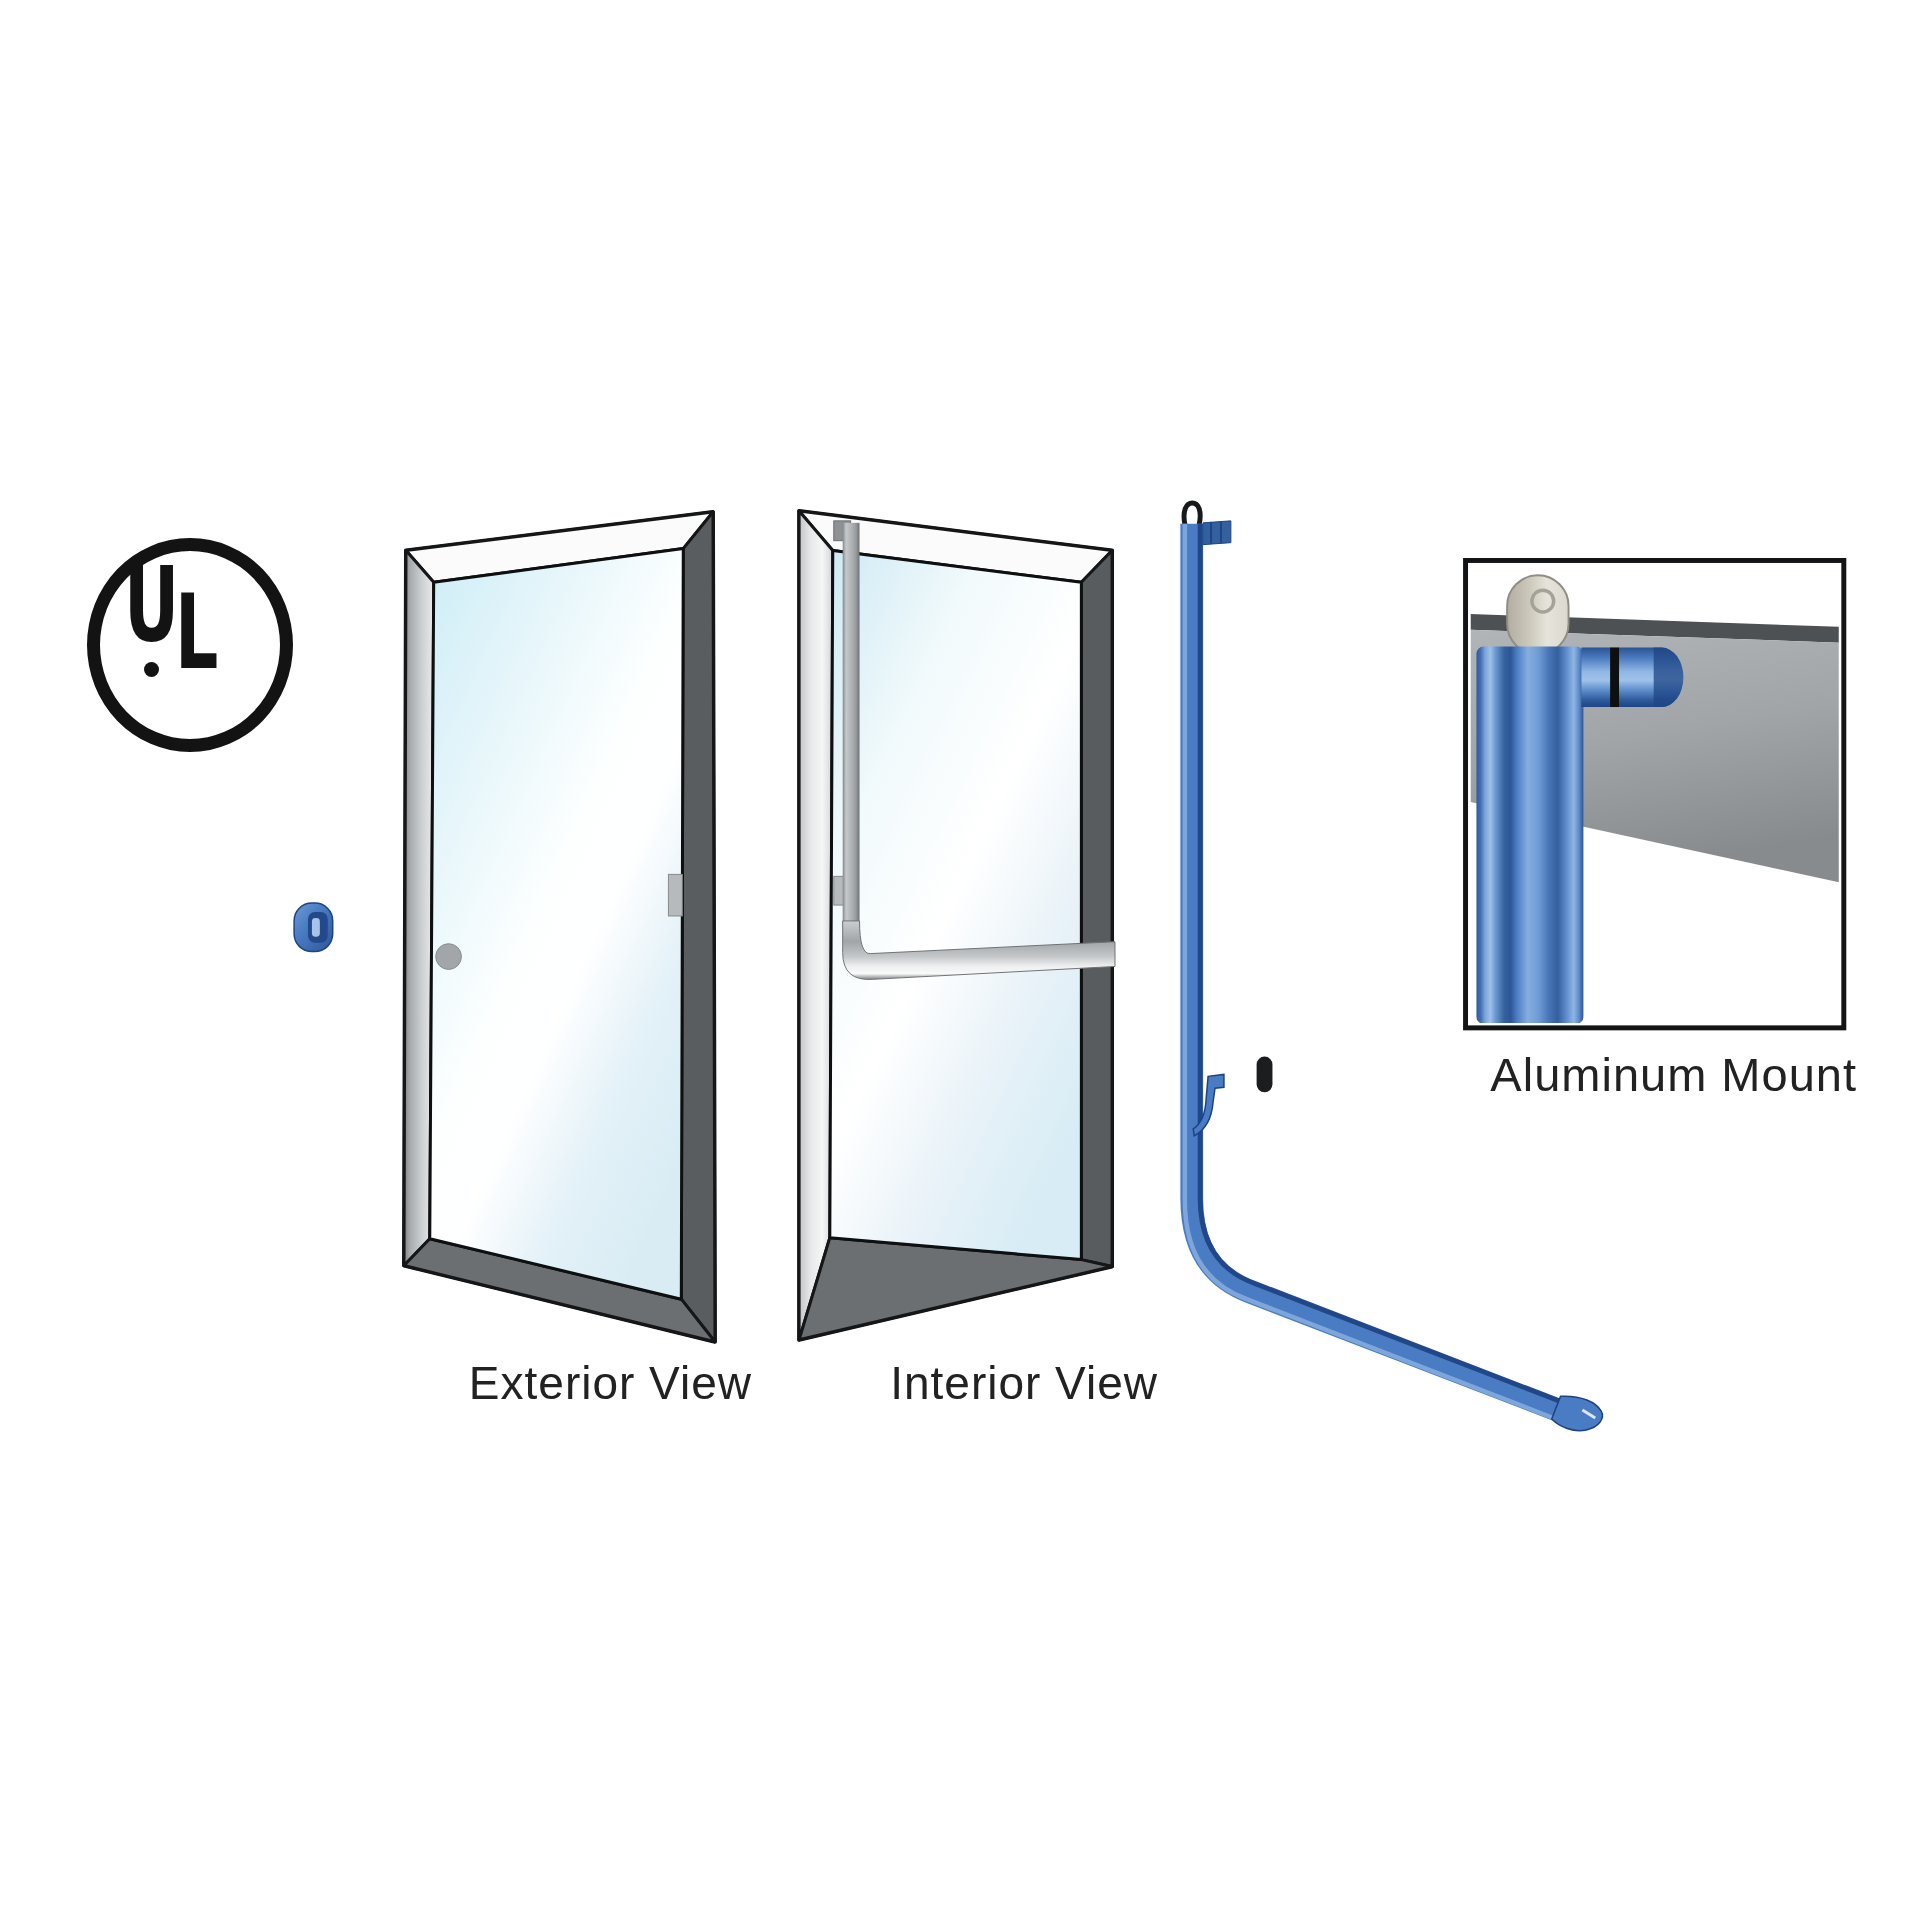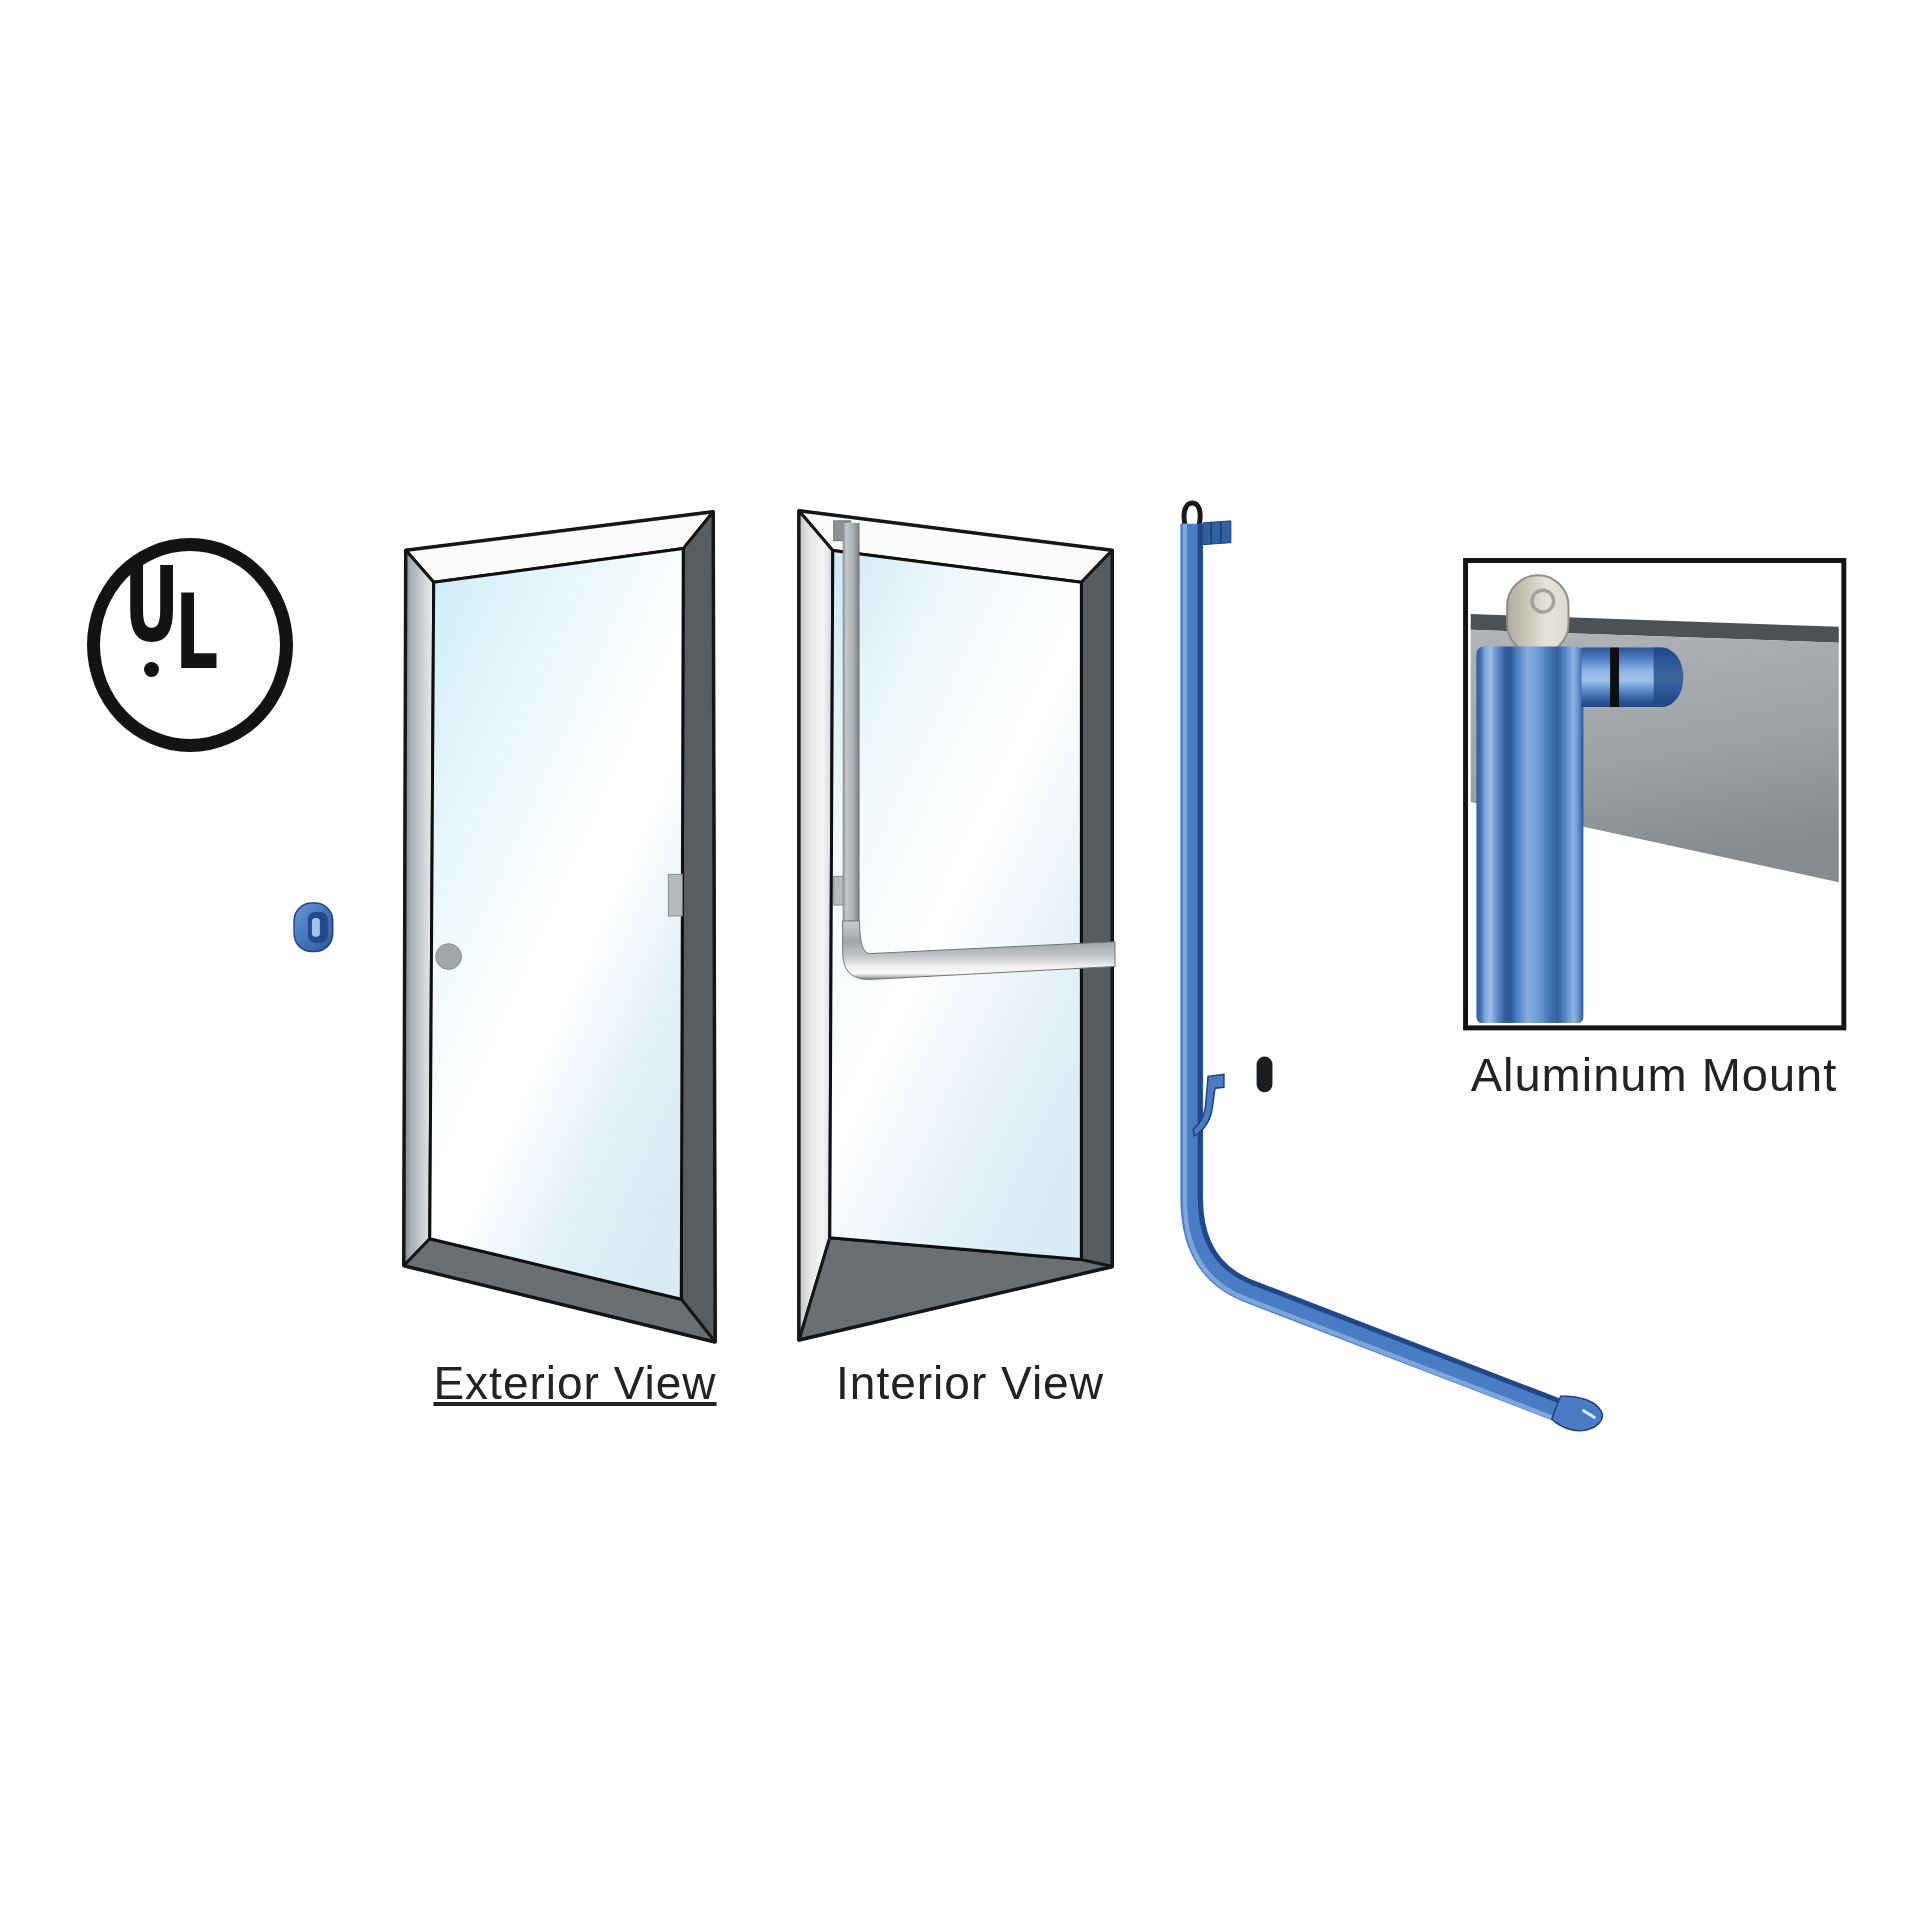--- a/index.html
+++ b/index.html
@@ -14,22 +14,22 @@
   .ul-logo{position:absolute;left:87px;top:538px;width:180px;height:188px;
            border:13px solid #131313;border-radius:50%;background:#fff;}
   .ul-letter{position:absolute;font-family:"DejaVu Sans",sans-serif;font-weight:bold;
              font-size:103px;line-height:1;color:#131313;transform:scaleX(.66);
              transform-origin:left top;}
   .ul-u{left:24px;top:3px;}
   .ul-l{left:75px;top:30px;}
   .ul-dot{position:absolute;left:44px;top:111px;width:15px;height:15px;border-radius:50%;
           background:#131313;}
   .label{position:absolute;font-size:46px;line-height:1.12;color:var(--label-text);
-         text-align:center;letter-spacing:1px;}
-  #label-exterior{left:387px;top:1358px;width:376px;text-decoration:underline;}
+         text-align:right;letter-spacing:1px;}
+  #label-exterior{left:376px;top:1358px;width:376px;}
   #label-interior{left:782px;top:1358px;width:376px;}
   #label-inset{left:1451px;top:1049px;width:406px;font-size:47px;}
 </style>
 </head>
 <body>
 
 <div id="canvas">
 
   <div class="ul-logo">
     <span class="ul-letter ul-u">U</span>

